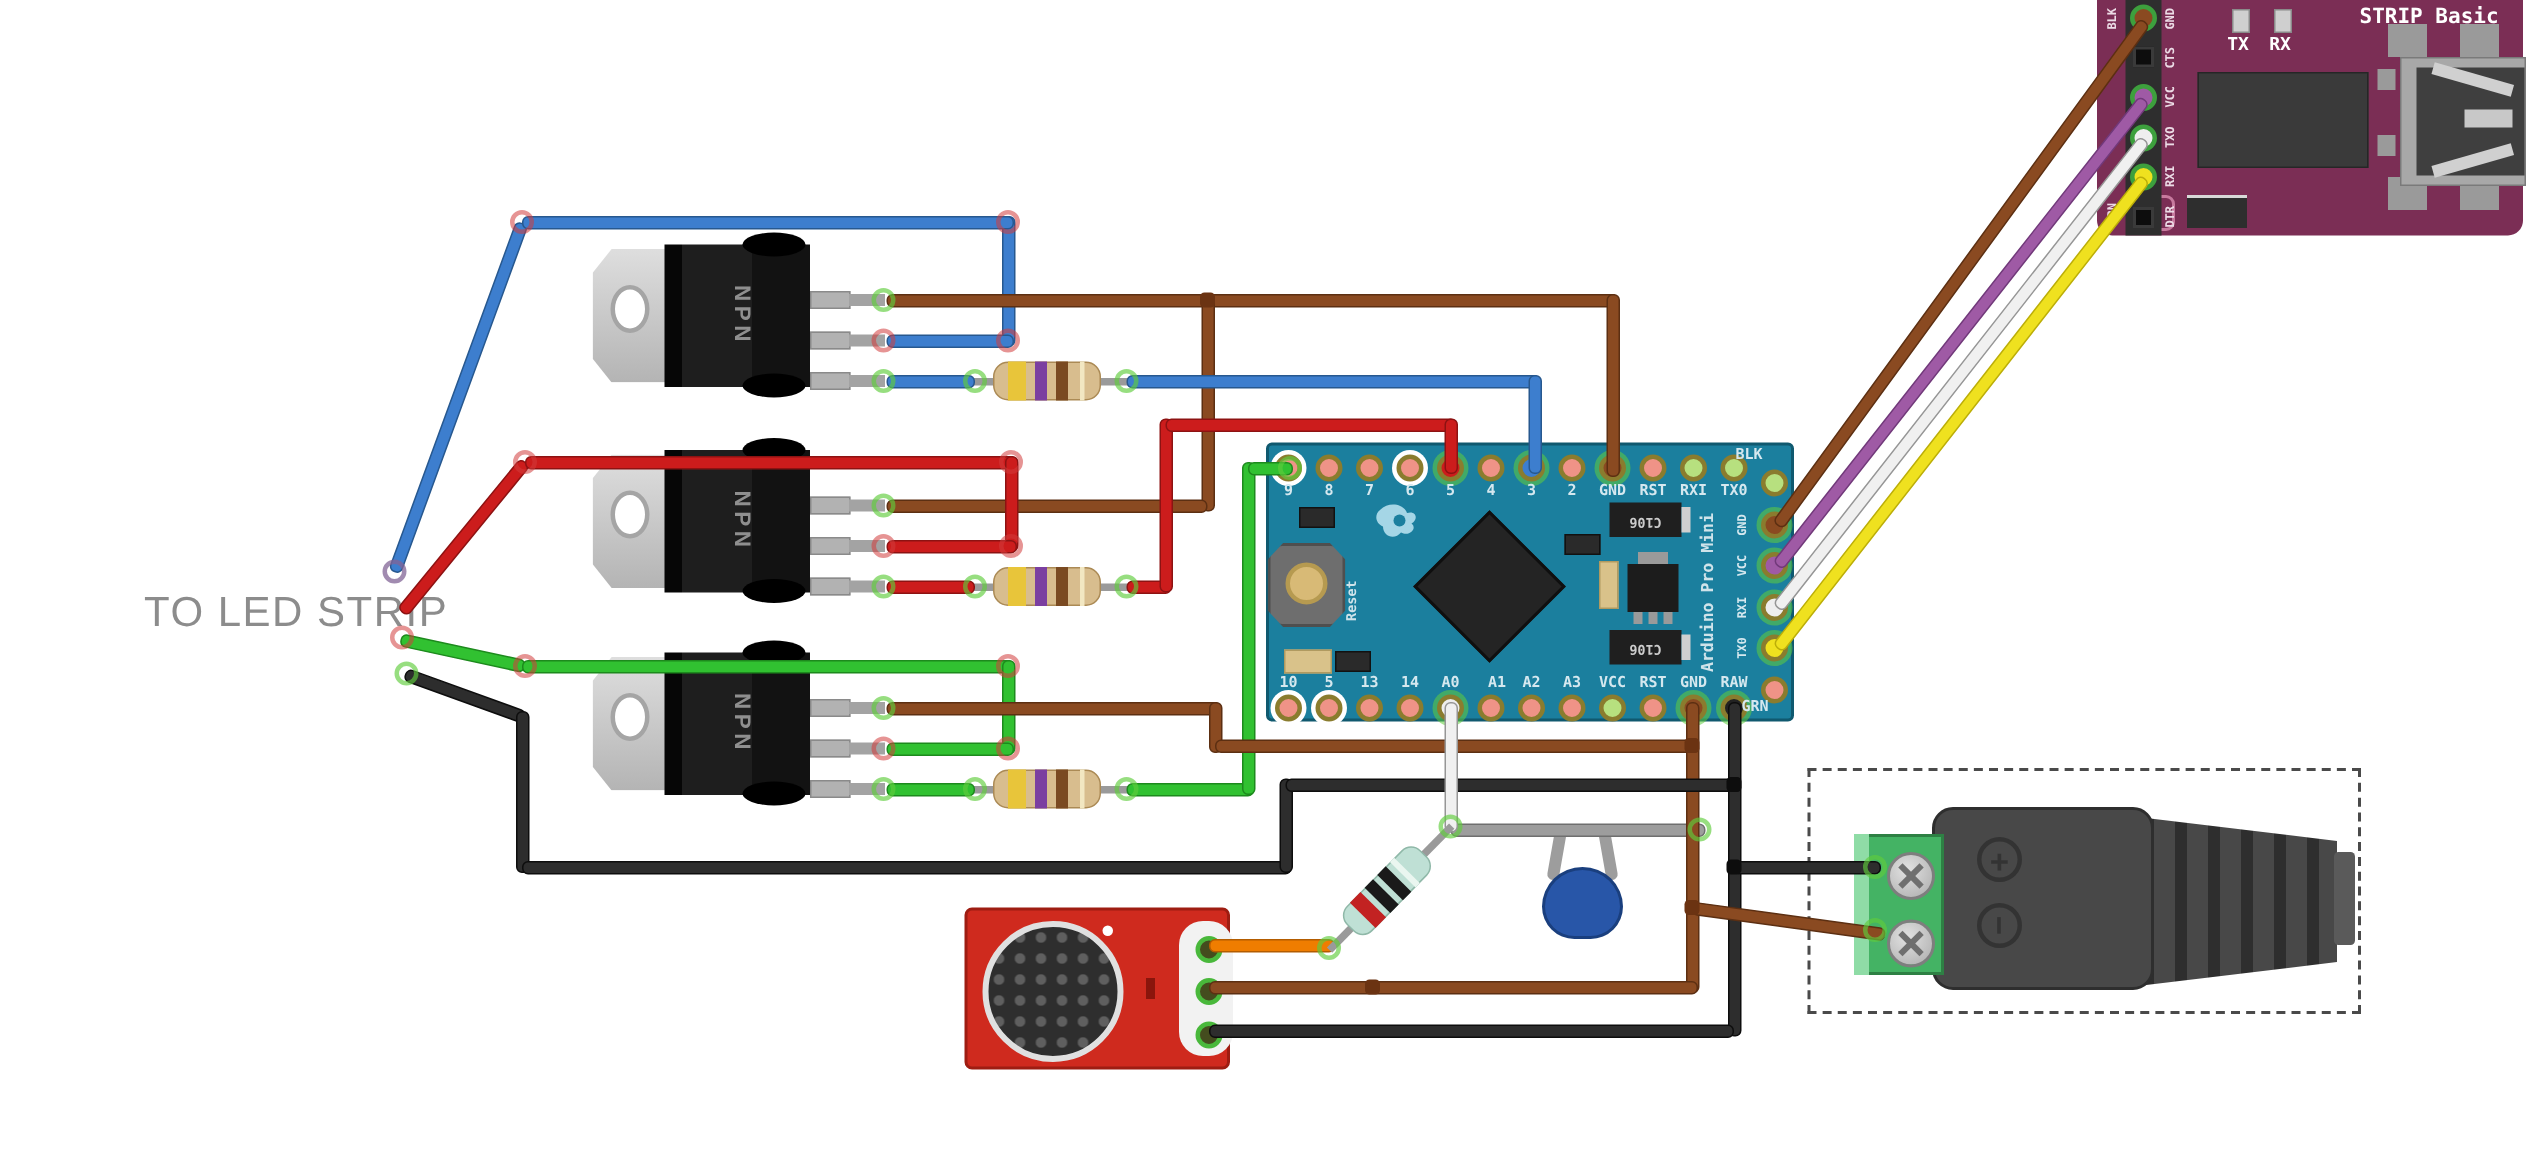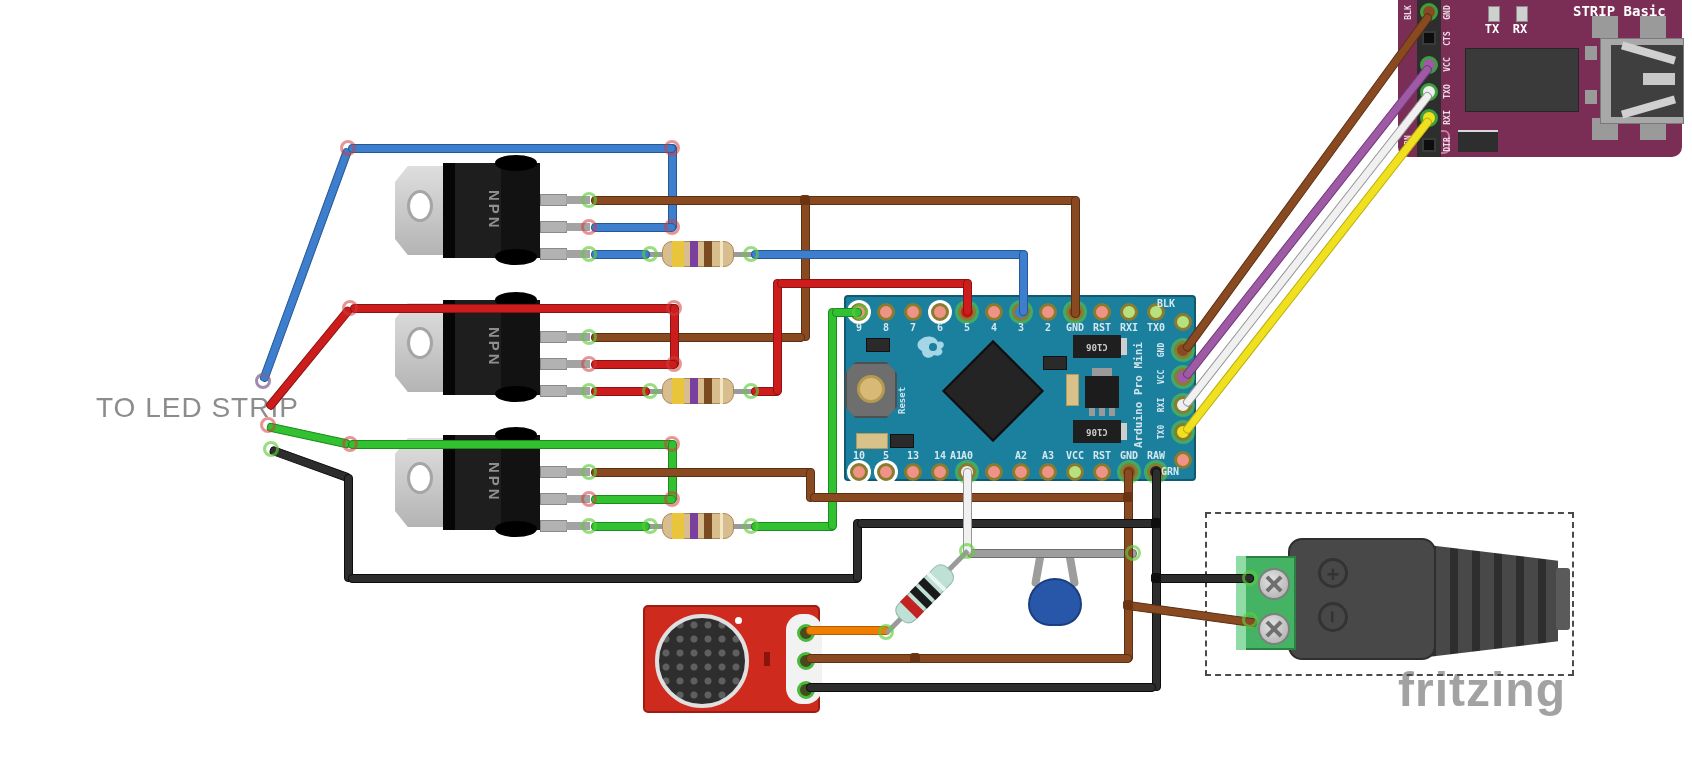--- a/index.html
+++ b/index.html
@@ -52,21 +52,20 @@
   .fpad{position:absolute;width:12px;height:12px;border-radius:50%;border:3px solid #3da03d;box-sizing:content-box;}
   .fsq{position:absolute;width:14px;height:14px;background:#0d0d0d;border:2px solid #3a3a3a;box-sizing:border-box;}
   .ftext{position:absolute;width:30px;height:9px;text-align:center;font:bold 8px "DejaVu Sans Mono",monospace;color:#ecdce6;transform:rotate(-90deg);}
 </style>
 </head>
 <body>
 
 <div id="stage">
 
   <div class="abs" style="left:96px;top:392px;font-size:28px;color:#8c8c8c;letter-spacing:1px;">TO LED STRIP</div>
-  <div class="abs" style="left:1398px;top:662px;font:bold 48px 'Liberation Sans',sans-serif;color:#a2a2a2;letter-spacing:1px;">fritzing</div>
 
   <div class="abs" style="left:1205px;top:512px;width:365px;height:160px;border:2px dashed #4a4a4a;"></div>
   <div class="abs" style="left:1230px;top:530px;width:340px;height:135px;">
     <div class="abs" style="left:198px;top:15px;width:130px;height:112px;background:repeating-linear-gradient(90deg,#2e2e2e 0 8px,#484848 8px 22px);clip-path:polygon(0 0,100% 14%,100% 86%,0 100%);"></div>
     <div class="abs" style="left:326px;top:38px;width:14px;height:62px;background:#5a5a5a;border-radius:3px;"></div>
     <div class="abs" style="left:58px;top:8px;width:148px;height:122px;background:#484848;border:2px solid #2e2e2e;border-radius:14px;box-sizing:border-box;"></div>
     <div class="abs" style="left:88px;top:28px;width:30px;height:30px;border:3px solid #333;border-radius:50%;color:#333;font:bold 22px 'Liberation Sans';text-align:center;line-height:27px;box-sizing:border-box;">+</div>
     <div class="abs" style="left:88px;top:72px;width:30px;height:30px;border:3px solid #333;border-radius:50%;color:#333;font:bold 22px 'Liberation Sans';text-align:center;line-height:25px;box-sizing:border-box;transform:rotate(90deg);">−</div>
     <div class="abs" style="left:6px;top:26px;width:60px;height:94px;background:#44b364;border:2px solid #2e8044;box-sizing:border-box;"></div>
     <div class="abs" style="left:6px;top:26px;width:10px;height:94px;background:#8fdca6;"></div>
@@ -195,21 +194,21 @@
   <div class="pin" style="left:1039px;top:463px;"></div>
   <div class="pin gf" style="left:1066px;top:463px;"></div>
   <div class="pin" style="left:1093px;top:463px;"></div>
   <div class="pin glow" style="left:1120px;top:463px;background:#8a4a21;"></div>
   <div class="pin glow" style="left:1147px;top:463px;background:#222222;"></div>
   <div class="plabel" style="left:845px;top:450px;">10</div>
   <div class="plabel" style="left:872px;top:450px;">5</div>
   <div class="plabel" style="left:899px;top:450px;">13</div>
   <div class="plabel" style="left:926px;top:450px;">14</div>
   <div class="plabel" style="left:953px;top:450px;">A0</div>
-  <div class="plabel" style="left:942px;top:450px;">A1</div>
+  <div class="plabel" style="left:984px;top:450px;">A1</div>
   <div class="plabel" style="left:1007px;top:450px;">A2</div>
   <div class="plabel" style="left:1034px;top:450px;">A3</div>
   <div class="plabel" style="left:1061px;top:450px;">VCC</div>
   <div class="plabel" style="left:1088px;top:450px;">RST</div>
   <div class="plabel" style="left:1115px;top:450px;">GND</div>
   <div class="plabel" style="left:1142px;top:450px;">RAW</div>
 
   <div class="plabel" style="left:1152px;top:298px;color:#d5e8ef;">BLK</div>
   <div class="pin gf" style="left:1174px;top:313px;"></div>
   <div class="pin glow" style="left:1174px;top:341px;background:#8a4a21;"></div>

